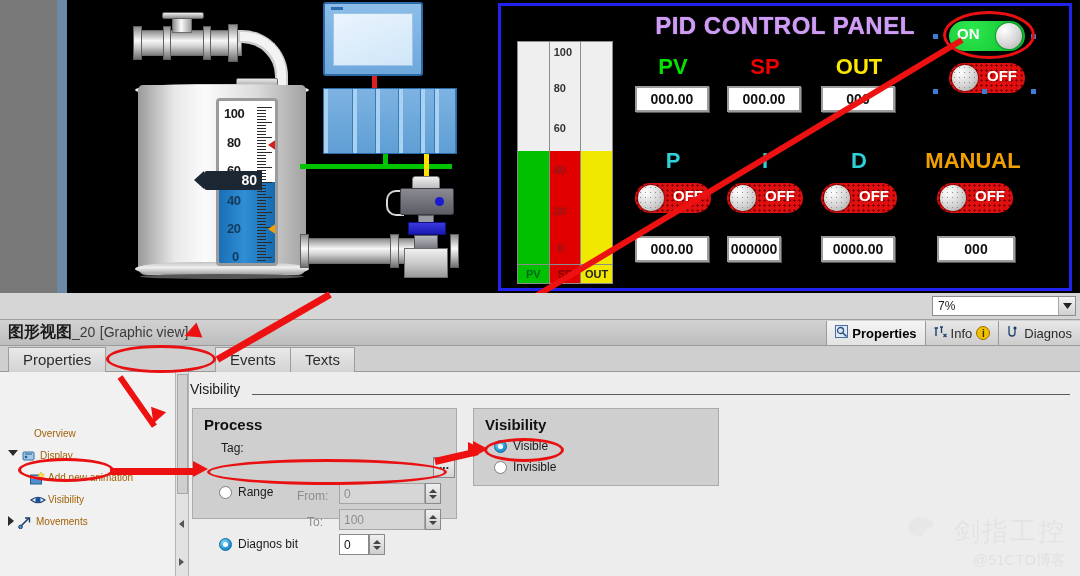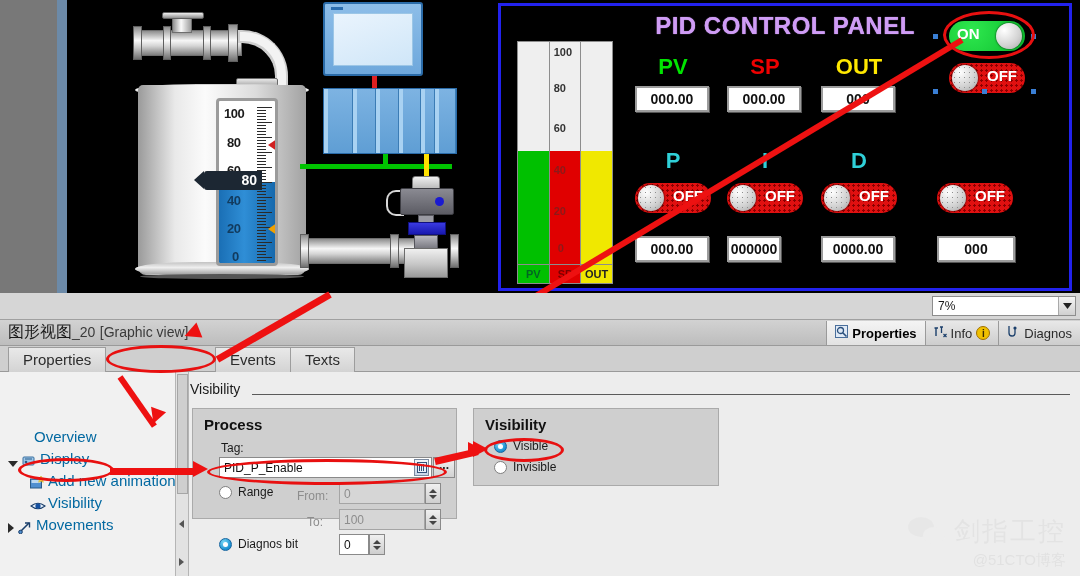--- a/index.html
+++ b/index.html
@@ -177,38 +177,38 @@
   .zoom-combo { position:absolute; left:932px; top:296px; width:144px; height:20px;
     background:#fff; border:1px solid #8d8d8d; display:flex; align-items:center; }
   .zoom-combo .zv{ flex:1; padding-left:5px; font-size:12px; color:#1a1a1a;}
   .zoom-combo .zb{ width:17px; height:18px; background:linear-gradient(180deg,#f4f4f4,#d0d0d0);
     border-left:1px solid #a9a9a9; display:flex;align-items:center;justify-content:center;}
 
   .pane { position:absolute; left:0; top:320px; width:1080px; height:256px; background:#ededed; }
   .pane-titlebar { position:absolute; left:0; top:0; width:1080px; height:26px;
     background: linear-gradient(180deg,#d2d2d2,#bdbdbd); border-bottom:1px solid #9a9a9a;}
   .pane-title { position:absolute; left:8px; top:2px; font-size:16px; color:#1a1a1a; white-space:nowrap;}
-  .pane-title .zh{ font-weight:normal; }
+  .pane-title .zh{ font-weight:bold; }
   .pane-title .sub{ font-size:14px; color:#3a3a3a;}
   .ptabs { position:absolute; right:0; top:1px; height:24px; display:flex; }
   .ptab { height:24px; padding:0 8px; display:flex; align-items:center; gap:4px;
     font-size:13px; color:#2a2a2a; border-left:1px solid #9a9a9a;
     background:linear-gradient(180deg,#e8e8e8,#cdcdcd);}
   .ptab.active{ background:linear-gradient(180deg,#f4f4f4,#e2e2e2); color:#000; font-weight:bold;}
 
   .tabstrip { position:absolute; left:0; top:26px; width:1080px; height:26px;
     background:#cfcfcf; border-bottom:1px solid #9a9a9a;}
   .tab { position:absolute; top:1px; height:25px; padding:0 14px; line-height:24px;
     font-size:15px; color:#2c2c2c; border:1px solid #9d9d9d; border-bottom:none;
     background: linear-gradient(180deg,#e9e9e9,#d3d3d3); }
   .tab.active{ background:#efefef; color:#000; font-weight:bold; }
 
   .treebox { position:absolute; left:0; top:52px; width:176px; height:204px; background:#f1f1f1;
     border-right:1px solid #b5b5b5;}
-  .tnode { position:absolute; font-size:15px; color:#0369a1; white-space:nowrap; display:flex; align-items:flex-end; gap:4px;}
+  .tnode { position:absolute; font-size:10px; color:#a16207; white-space:nowrap; display:flex; align-items:flex-start; gap:4px;}
   .twist{ width:0;height:0; }
   .twist.open{ border-left:5px solid transparent;border-right:5px solid transparent;border-top:6px solid #2a2a2a;}
   .twist.closed{ border-top:5px solid transparent;border-bottom:5px solid transparent;border-left:6px solid #2a2a2a;}
   .ticon{ width:14px; height:13px; display:inline-block; position:relative;}
 
   .vscroll { position:absolute; left:176px; top:52px; width:13px; height:204px; background:#e2e2e2; border-right:1px solid #b5b5b5;}
   .vscroll .thumb{ position:absolute; left:1px; top:2px; width:11px; height:120px; background:#cfcfcf; border:1px solid #a6a6a6;}
   .vscroll .ar{ position:absolute; left:3px; width:0;height:0;}
 
   .content { position:absolute; left:190px; top:52px; right:0; bottom:0; background:#ededed; }
@@ -428,20 +428,21 @@
       </div>
       <div class="selhandle" style="left:432px;top:28px;"></div>
       <div class="selhandle" style="left:530px;top:28px;"></div>
       <div class="selhandle" style="left:432px;top:83px;"></div>
       <div class="selhandle" style="left:481px;top:83px;"></div>
       <div class="selhandle" style="left:530px;top:83px;"></div>
 
       <div class="hdr" style="left:132px;top:142px;width:80px;color:#2fd0d8;">P</div>
       <div class="hdr" style="left:224px;top:142px;width:80px;color:#2fd0d8;">I</div>
       <div class="hdr" style="left:318px;top:142px;width:80px;color:#2fd0d8;">D</div>
+      <div class="hdr" style="left:410px;top:142px;width:124px;color:#f0a000;">MANUAL</div>
 
       <div class="tgl off" style="left:134px;top:177px;">
         <span class="txt">OFF</span>
         <span class="knob"></span>
         </div>
       <div class="tgl off" style="left:226px;top:177px;">
         <span class="txt">OFF</span>
         <span class="knob"></span>
         </div>
       <div class="tgl off" style="left:320px;top:177px;">
@@ -575,29 +576,20 @@
     </div>
 
     <div class="content">
       <div class="sec-label">Visibility</div>
       <div class="sec-rule"></div>
 
       <div class="gbox" style="left:2px;top:36px;width:265px;height:111px;">
         <div class="gtitle">Process</div>
 
         <div class="flbl" style="left:28px;top:32px;">Tag:</div>
-        <div class="tfield" style="left:26px;top:48px;width:213px;">
-          <span class="tv">PID_P_Enable</span>
-          <span class="tagbtn">
-            <svg width="10" height="11" viewBox="0 0 10 11">
-                <rect x="0.5" y="0.5" width="9" height="10" fill="#e8f0fa" stroke="#33527a"></rect>
-                <path d="M2.5 2 L2.5 9 M4.5 2 L4.5 9 M6.5 2 L6.5 9" stroke="#33527a" stroke-width="1"></path>
-              </svg>
-          </span>
-        </div>
         <div style="position:absolute;left:240px;top:48px;width:22px;height:21px;background:linear-gradient(180deg,#f2f2f2,#d2d2d2);border:1px solid #8a8a8a;font-size:12px;font-weight:bold;text-align:center;line-height:15px;color:#222;">...</div>
 
         <div class="radio" style="left:26px;top:76px;">
           <span class="rdot"></span>
           <span>Range</span>
         </div>
         <div class="flbl dim" style="left:104px;top:80px;">From:</div>
         <div class="tfield dis" style="left:146px;top:74px;width:86px;">
           <span class="tv">0</span>
         </div>

